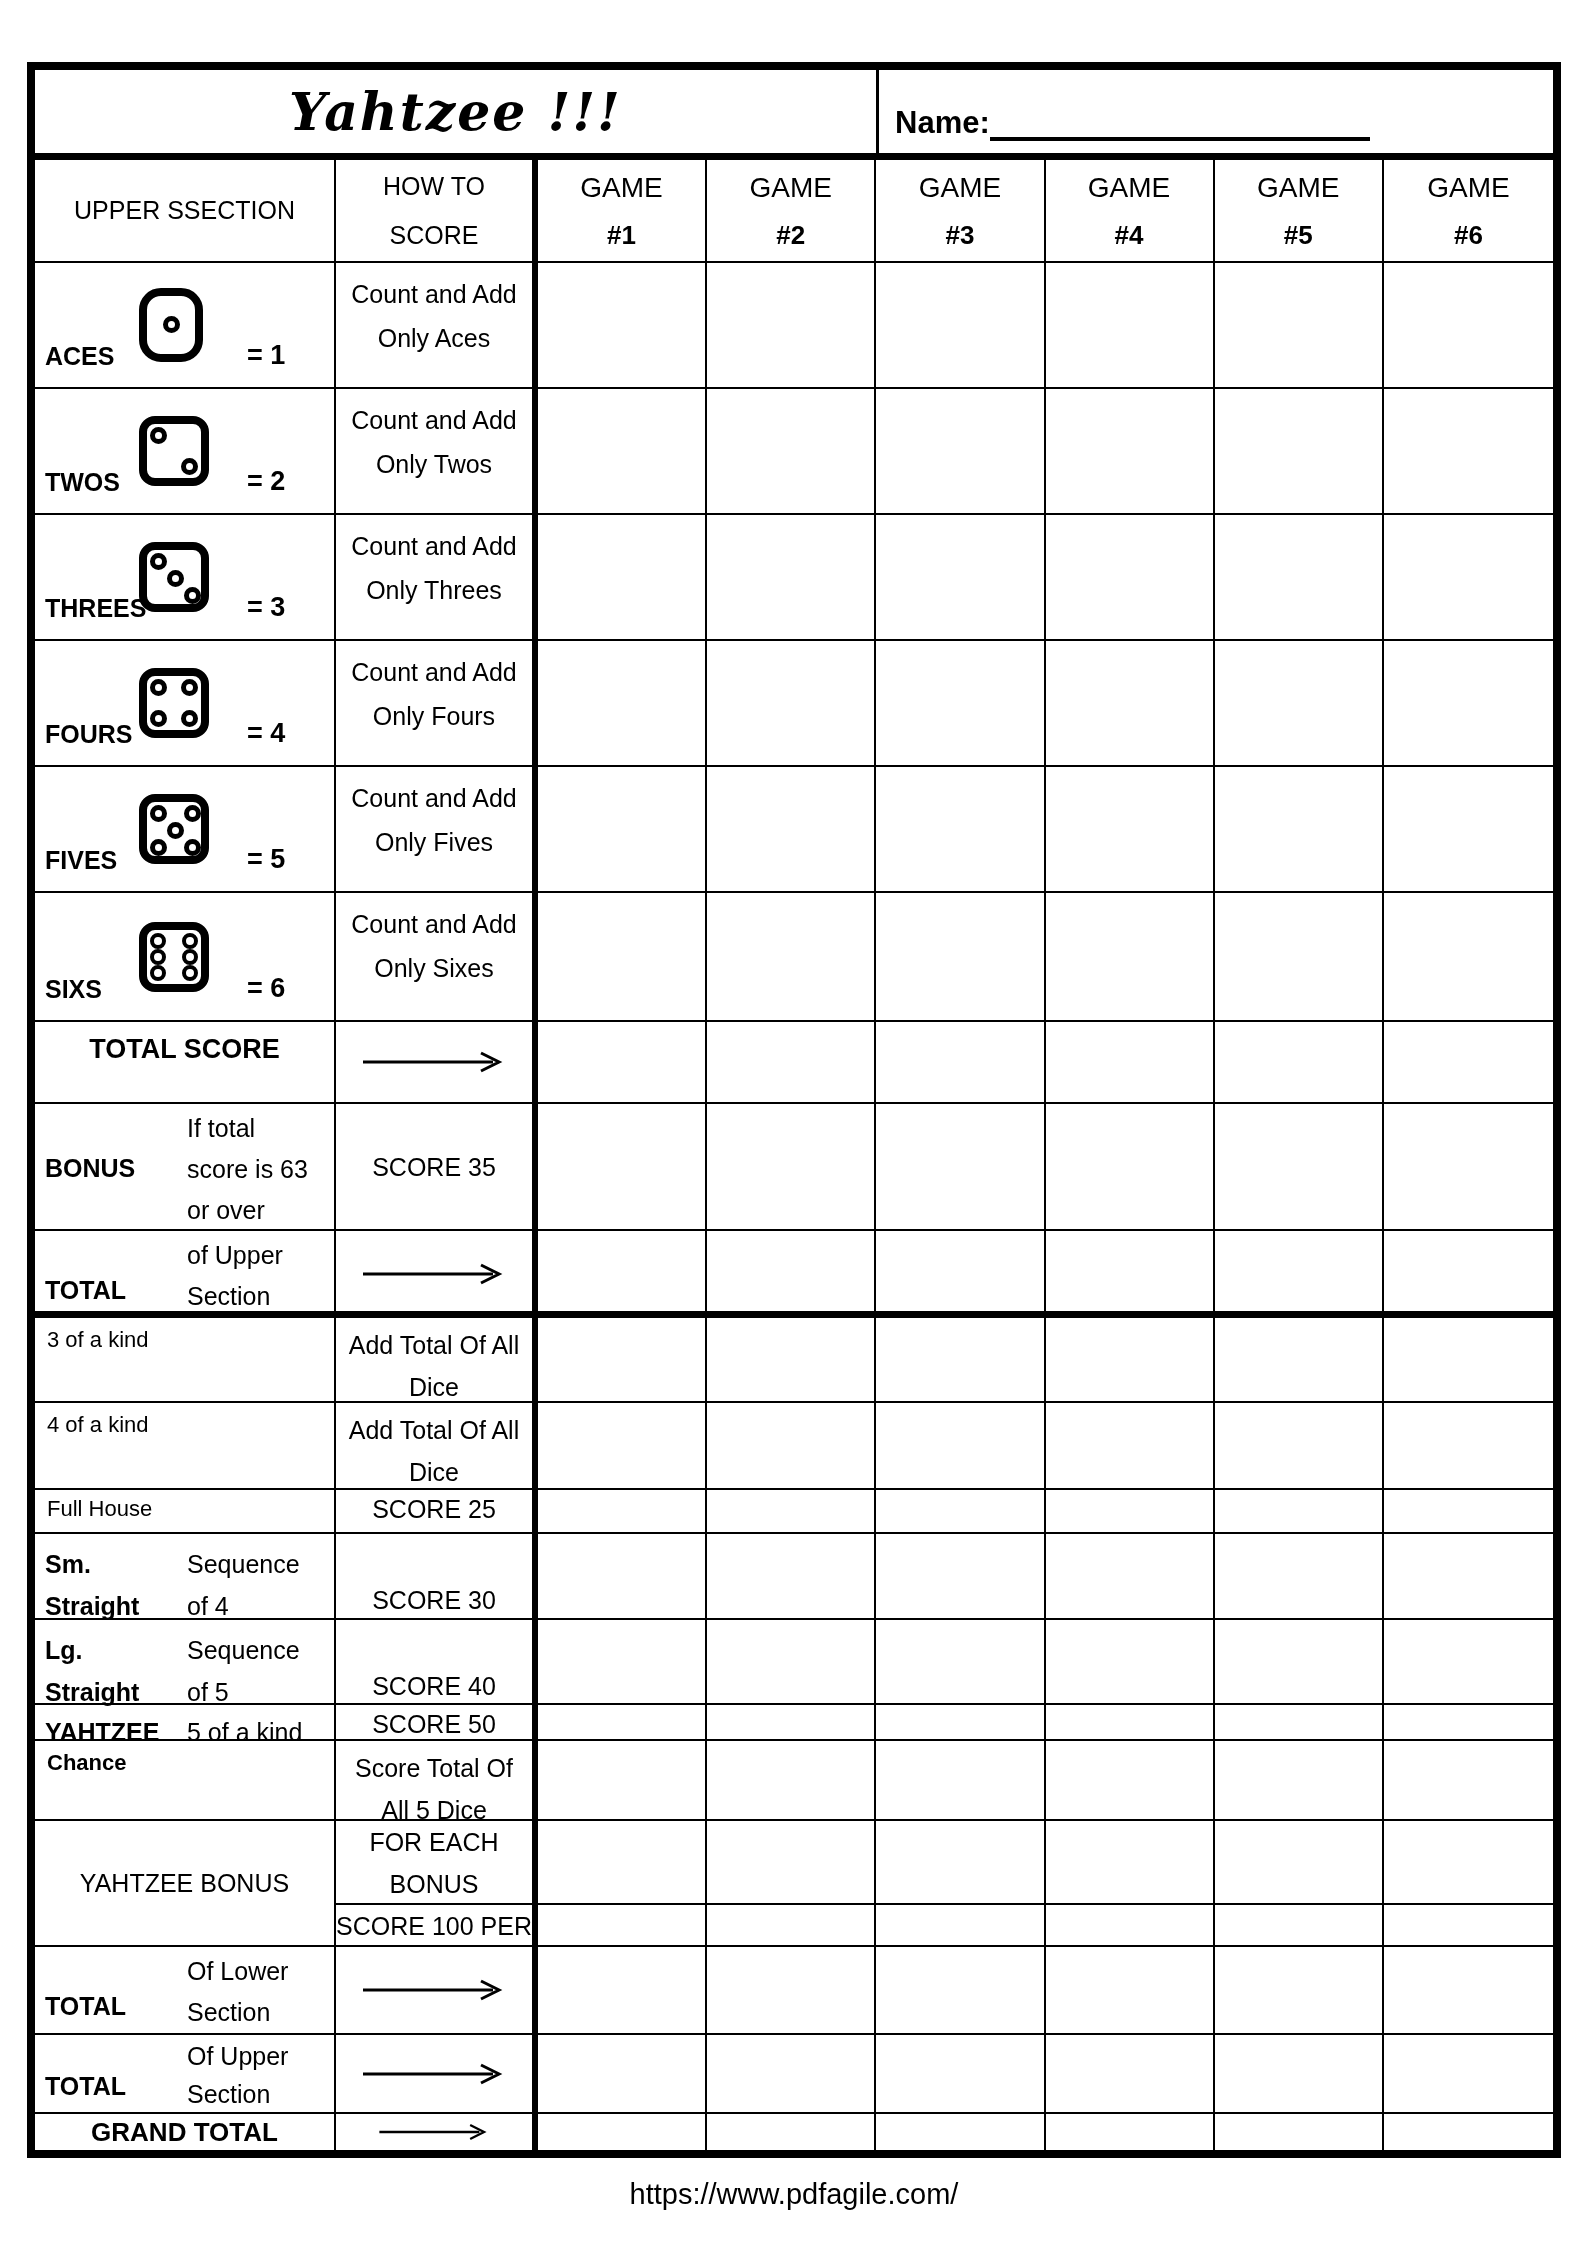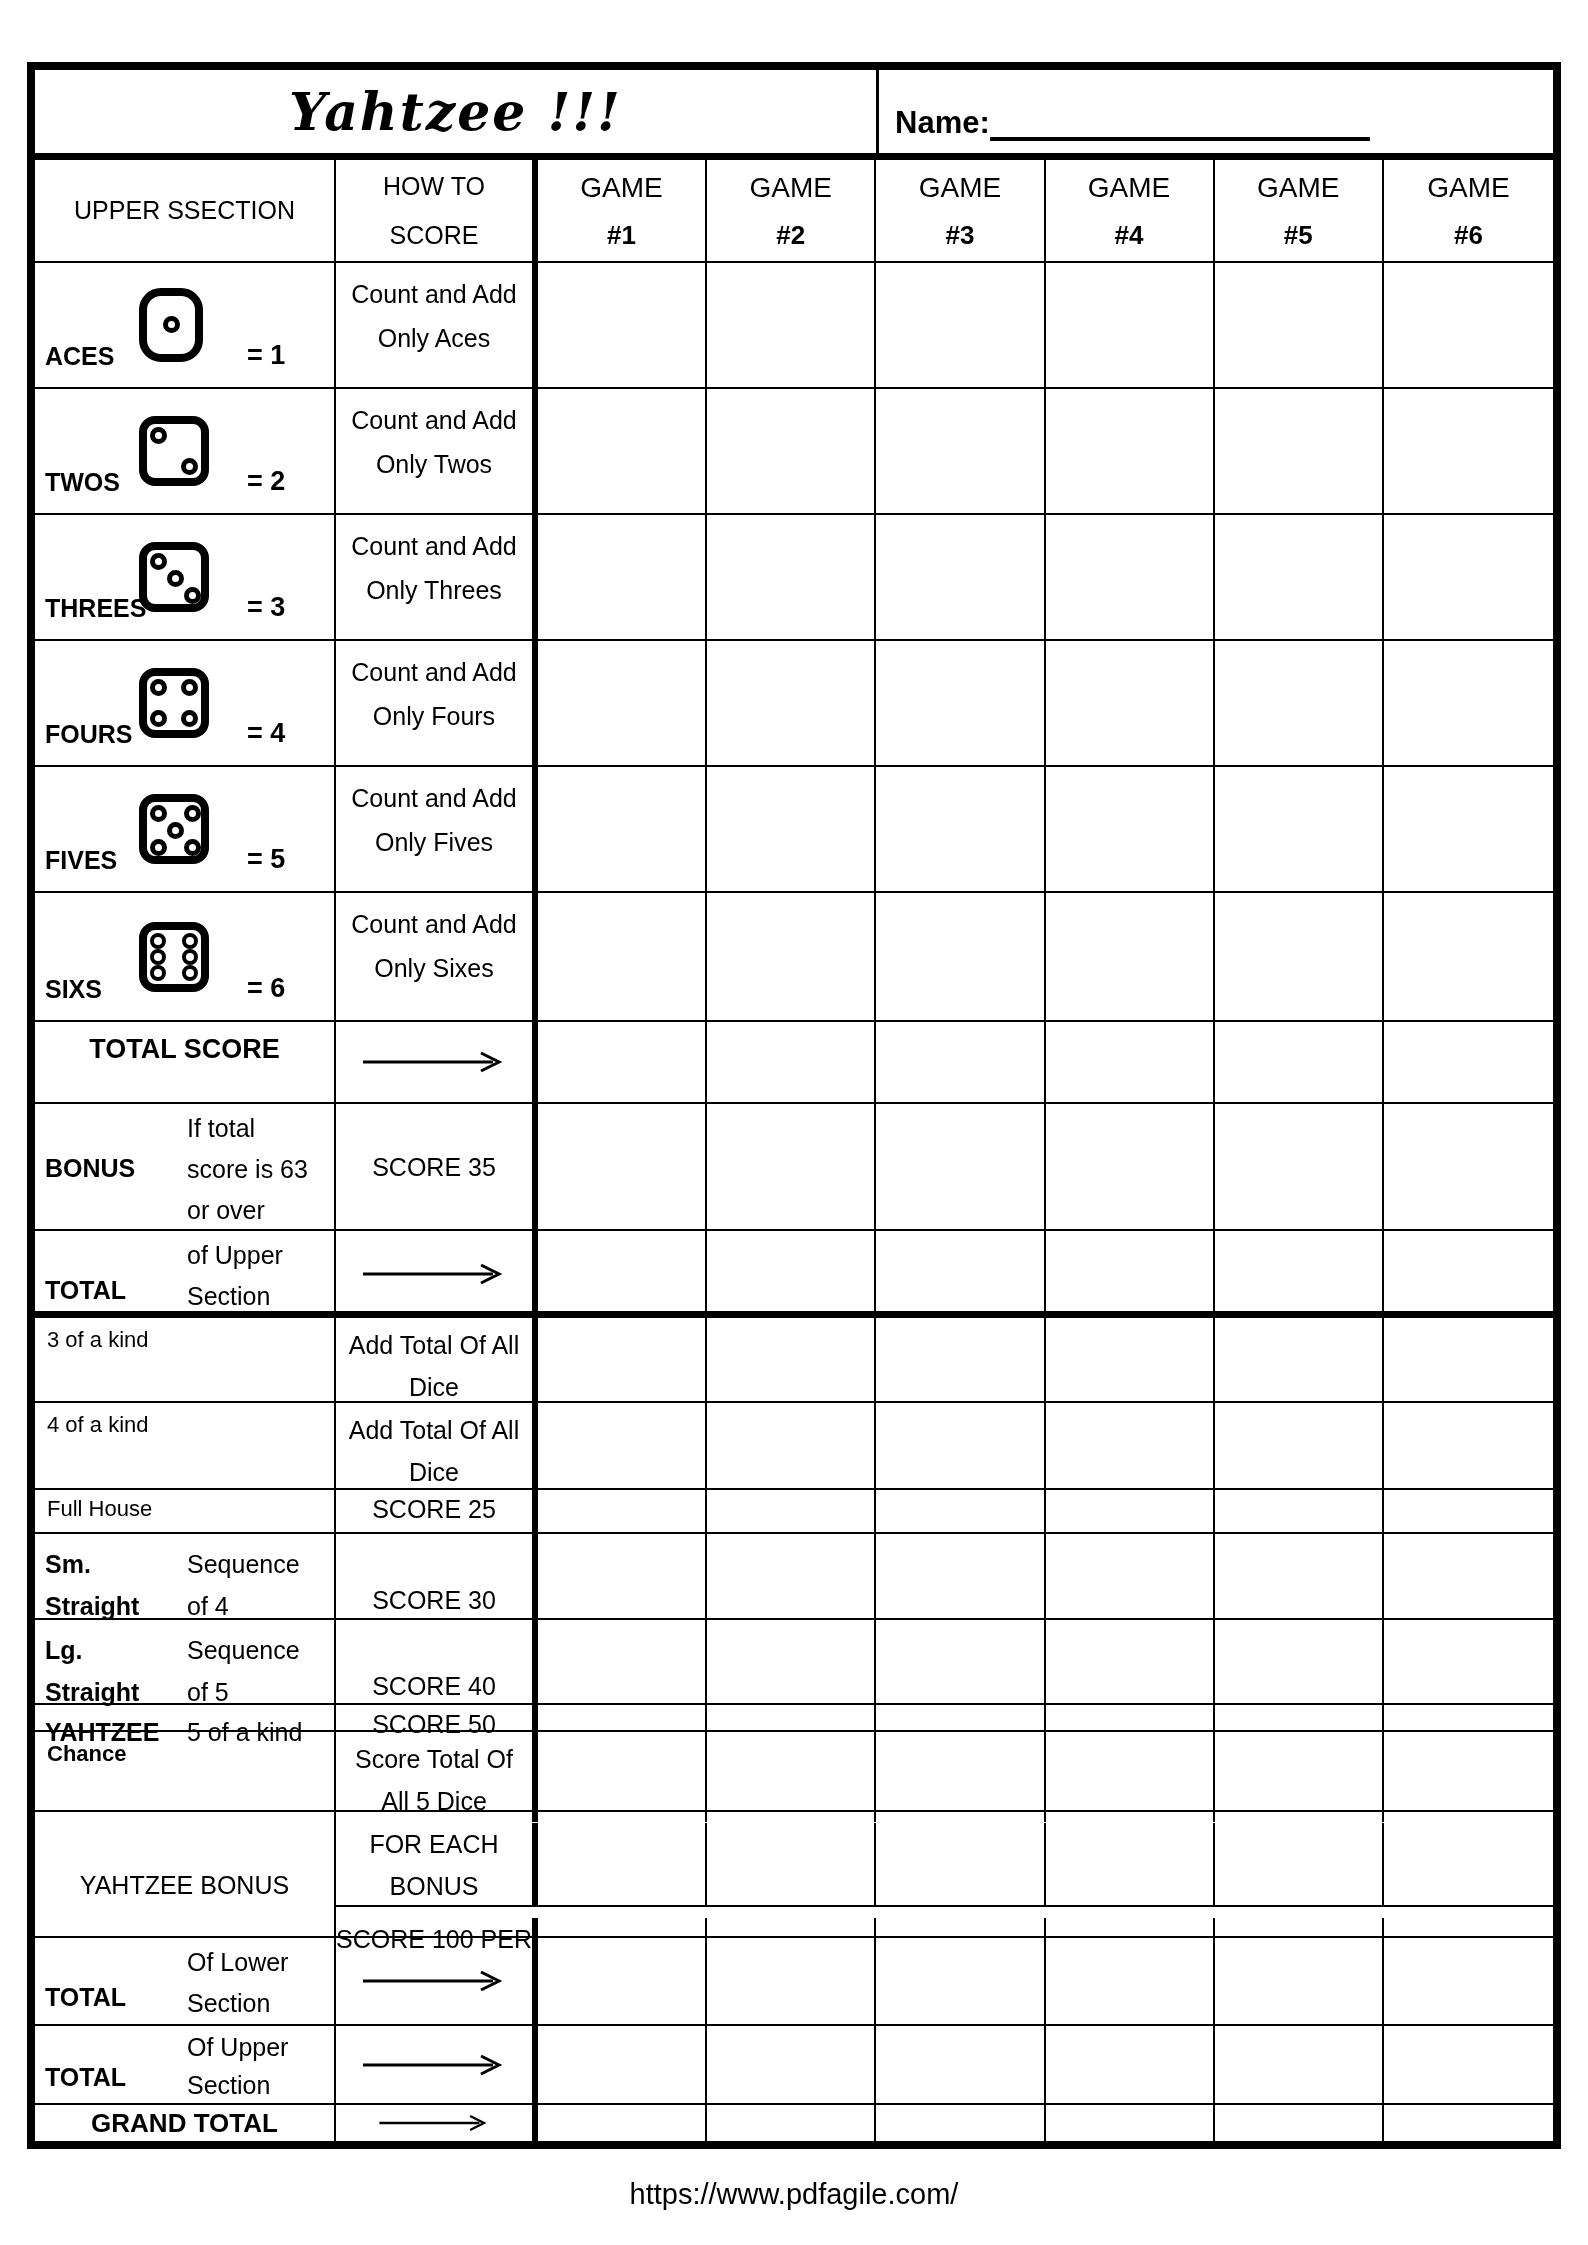--- a/index.html
+++ b/index.html
@@ -68,21 +68,21 @@
   .cl-plain.bold { font-weight:bold; }
   .sp-lab2 { position:absolute; left:10px; top:9px; font-weight:bold; font-size:25px; line-height:42px; }
   .sp-desc2 { margin-left:152px; padding-top:9px; font-size:25px; line-height:42px; }
 
   .r-totU { border-bottom:7px solid #000; }
 
   
   .r-yb { display:grid; grid-template-columns:301px 1fr; height:126px; border-bottom:2px solid #000; }
   .yb-label { border-right:2px solid #000; display:flex; align-items:center; justify-content:center; font-size:25px; }
   .yb-right { display:flex; flex-direction:column; }
-  .yb-sub { display:grid; grid-template-columns:202px 1fr 1fr 1fr 1fr 1fr 1fr;margin-top:11px; }
+  .yb-sub { display:grid; grid-template-columns:202px 1fr 1fr 1fr 1fr 1fr 1fr; }
   .yb-sub1 { height:84px; border-bottom:2px solid #000; }
   .yb-sub2 { height:40px; }
   .yb-sub .ch { border-right:6px solid #000; }
 
   .r-grand { height:36px; border-bottom:none; }
   .grand-lab { display:flex; justify-content:center; align-items:center; font-weight:bold; font-size:26px; }
 
   .footer { position:absolute; left:0; top:2178px; width:100%; text-align:center; font-size:29px; }
 </style>
 </head>
@@ -395,21 +395,21 @@
     </div>
     <div class="ch ch-b">SCORE 40</div>
     <div class="g"></div>
       <div class="g"></div>
       <div class="g"></div>
       <div class="g"></div>
       <div class="g"></div>
       <div class="g"></div>
   </div>
 
-  <div class="r" style="height:27px">
+  <div class="r" style="height:36px">
     <div class="cl">
       <span class="sp-lab2" style="top:6px">YAHTZEE</span>
       <div class="sp-desc2" style="padding-top:6px">5 of a kind</div>
     </div>
     <div class="ch ch-1l" style="padding-top:5px">SCORE 50</div>
     <div class="g"></div>
       <div class="g"></div>
       <div class="g"></div>
       <div class="g"></div>
       <div class="g"></div>

